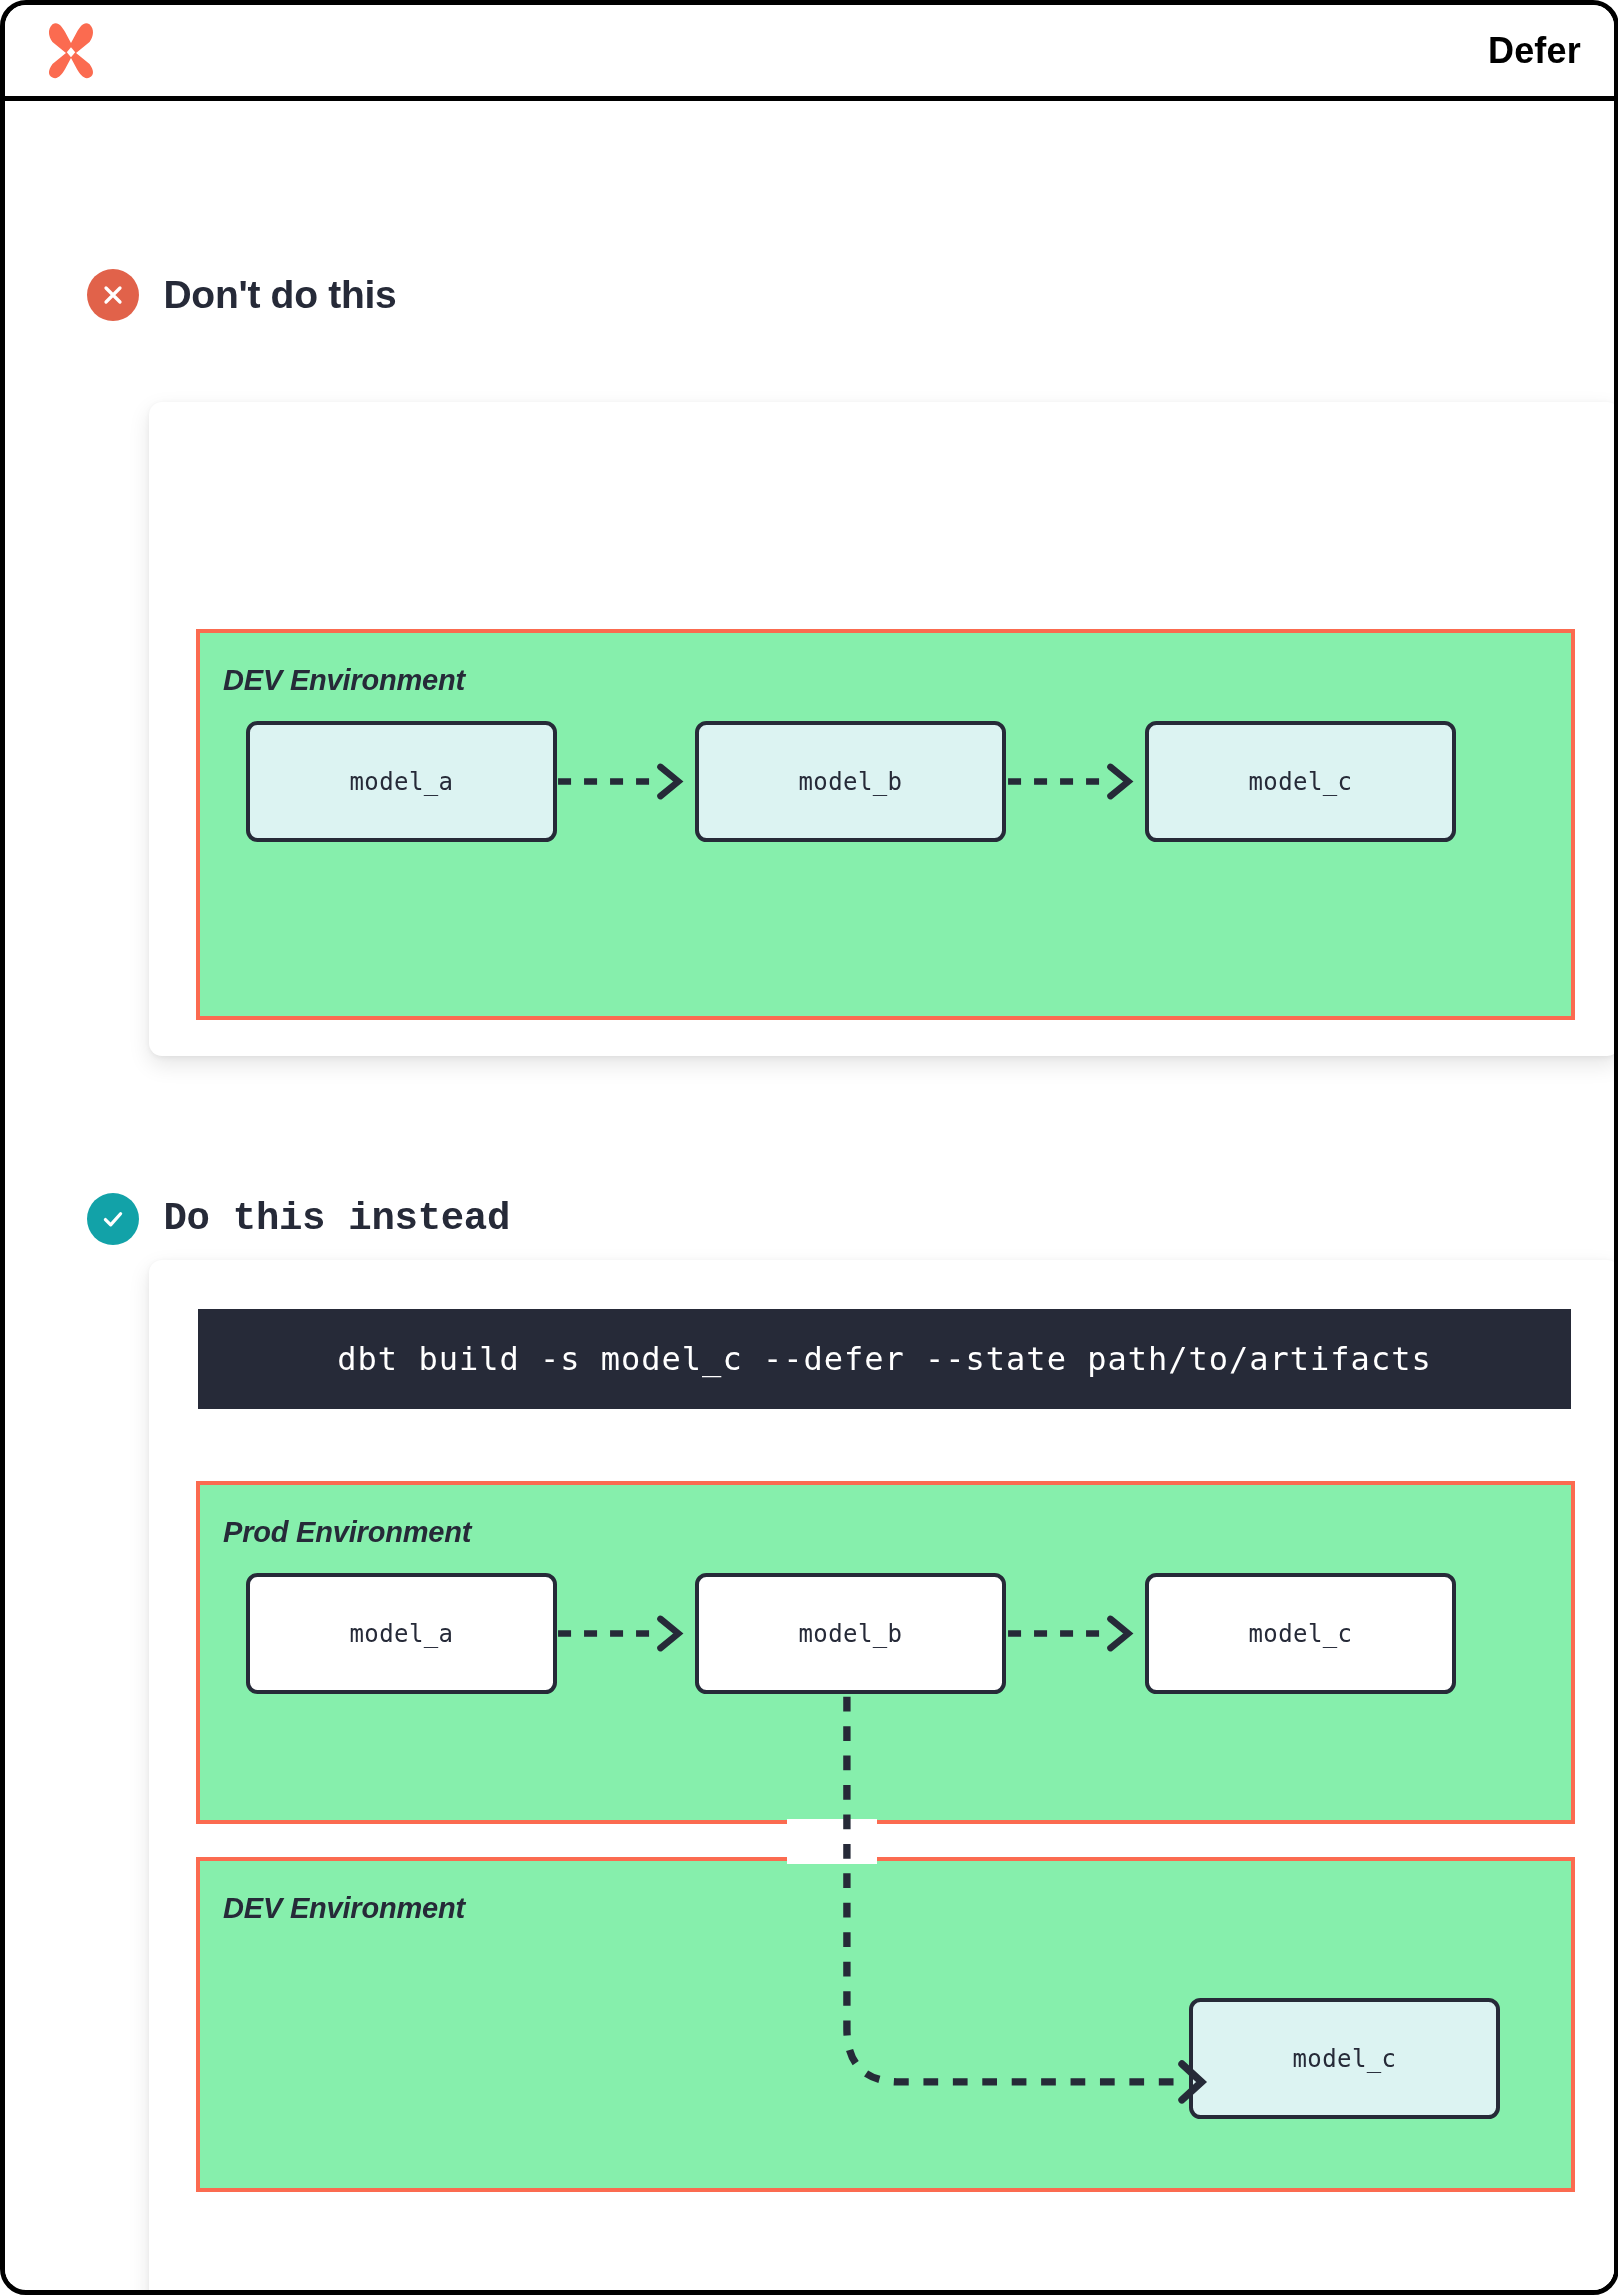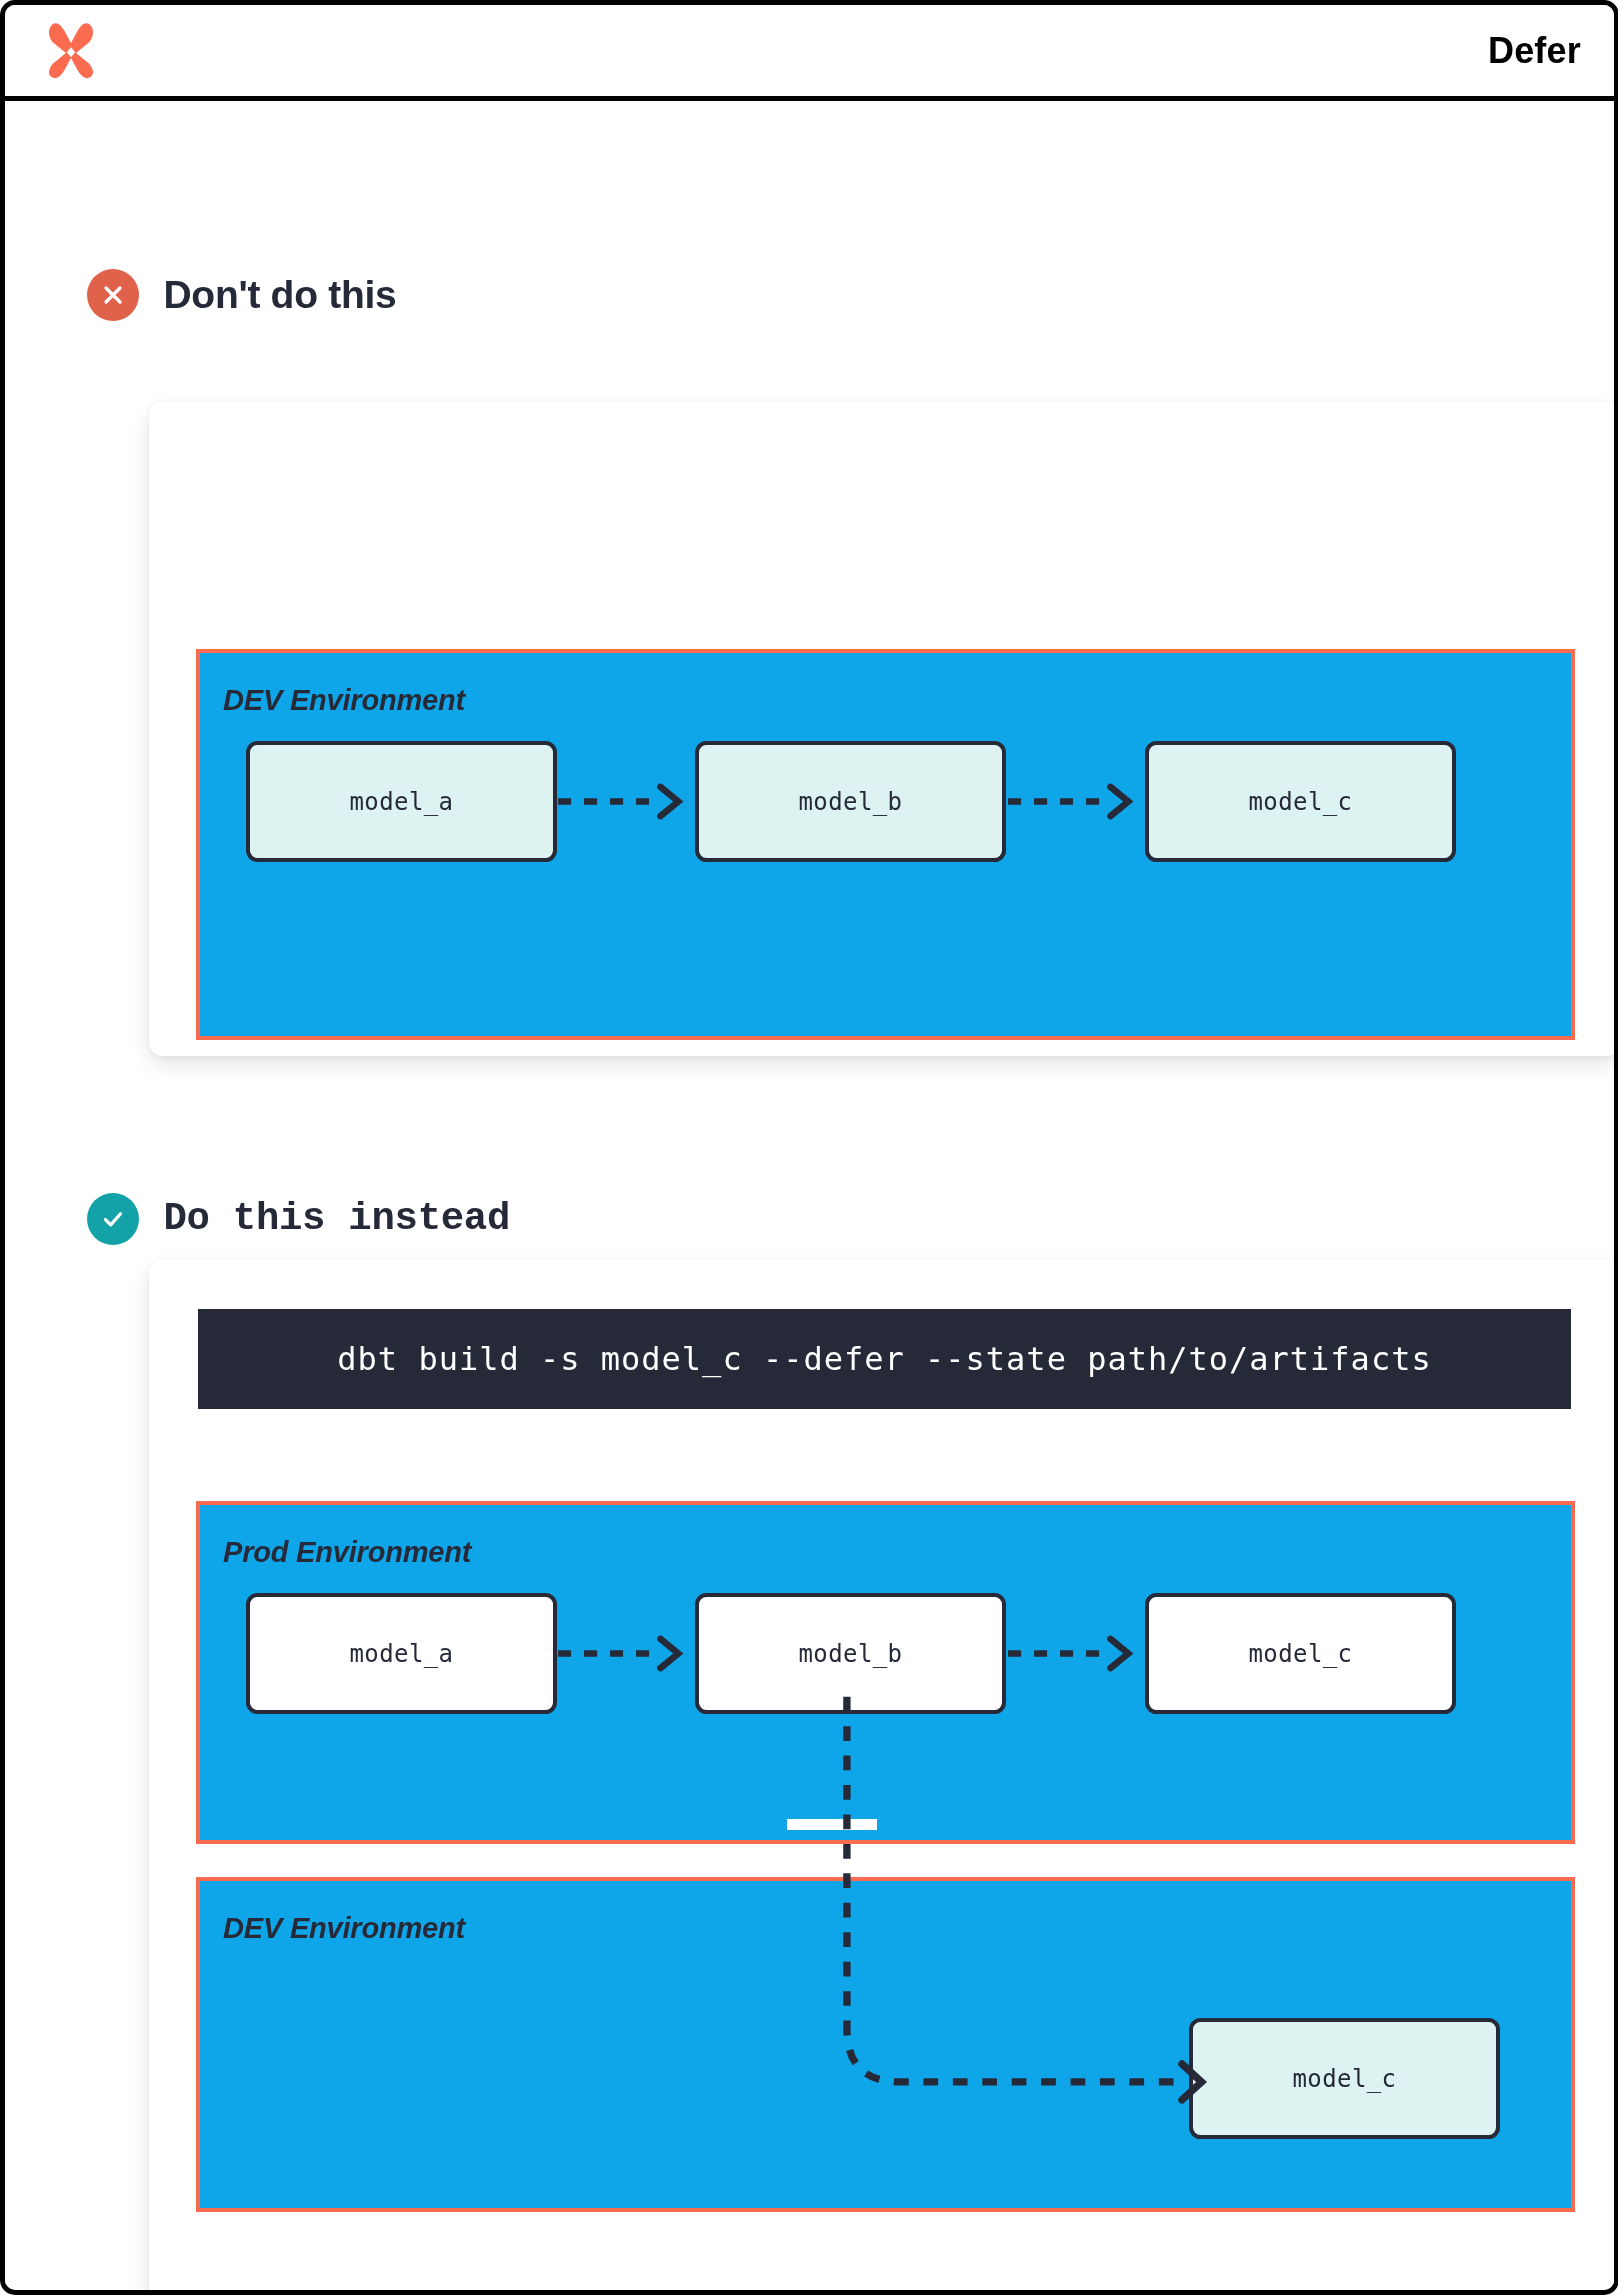--- a/index.html
+++ b/index.html
@@ -10,21 +10,21 @@
     background: #ffffff;
     font-family: "Liberation Sans", sans-serif;
   }
 
   .page {
     position: relative;
     width: 1619px;
     height: 2295px;
     background: #ffffff;
     border: 5.7px solid #000000;
-    border-radius: 15px;
+    border-radius: 26px;
     overflow: hidden;
   }
 
   
   .header {
     position: relative;
     height: 96px;
     background: #ffffff;
     border-bottom: 5.7px solid #000000;
     display: flex;
@@ -93,22 +93,21 @@
     font-size: 32px;
     letter-spacing: 1px;
     white-space: pre;
     display: inline-block;
   }
 
   
   .env-box {
     position: relative;
     border: 4.1px solid #FB6B50;
-    background: #0ea5e9;
-    margin-top: 20px;
+    background: #86efac;
   }
   .env-label {
     position: absolute;
     font-style: italic;
     font-weight: 700;
     font-size: 29px;
     color: #262A38;
     letter-spacing: -0.2px;
   }
 

